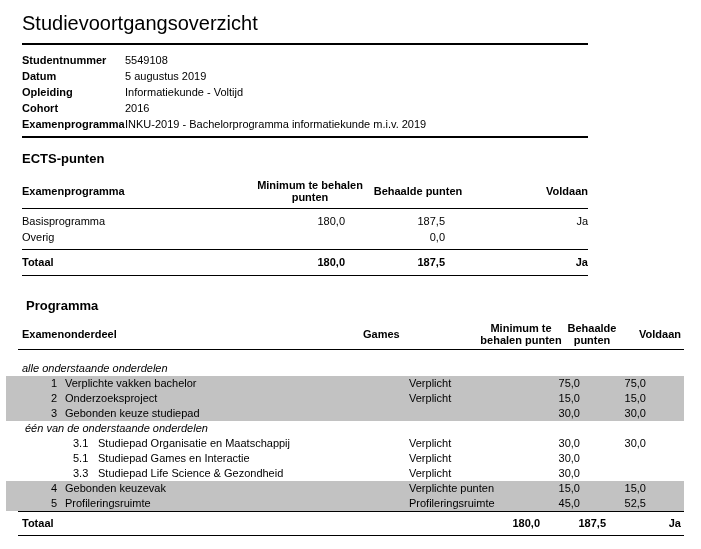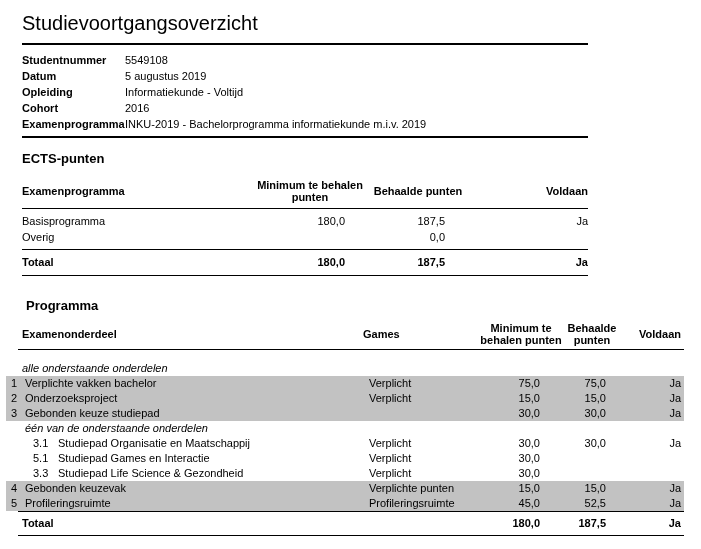--- a/index.html
+++ b/index.html
@@ -43,21 +43,21 @@
 
   
   .prog-table { margin:6px 0 0 6px; width:678px; }
   .p-grid { display:grid; grid-template-columns:357px 117px 82px 60px 62px; }
   .p-header { min-height:30px; align-items:center; }
   .p-header > div { font-weight:bold; }
   .p-h1 { padding-left:16px; }
   .prule { margin-left:12px; border-top:1.5px solid #000; }
   .p-note { font-style:italic; line-height:15px; padding-left:16px; margin-top:11px; }
   .p-note-sub { font-style:italic; line-height:15px; padding-left:19px; }
-  .p-row { line-height:15px; }
+  .p-row { line-height:15px;padding-left:40px; }
   .p-row.hl { background:var(--hl, #c2c2c2); }
   .p-c1-main { padding-left:5px; }
   .p-c1-main .rownum { display:inline-block; width:14px; }
   .p-c1-sub { padding-left:27px; }
   .p-c1-sub .rownum { display:inline-block; width:25px; }
   .p-c2 { padding-left:6px; }
   .p-c3 { text-align:right; padding-right:22px; }
   .p-c4 { text-align:right; padding-right:16px; }
   .p-c5 { text-align:right; padding-right:3px; }
   .p-h3 { text-align:center; line-height:12px; }

